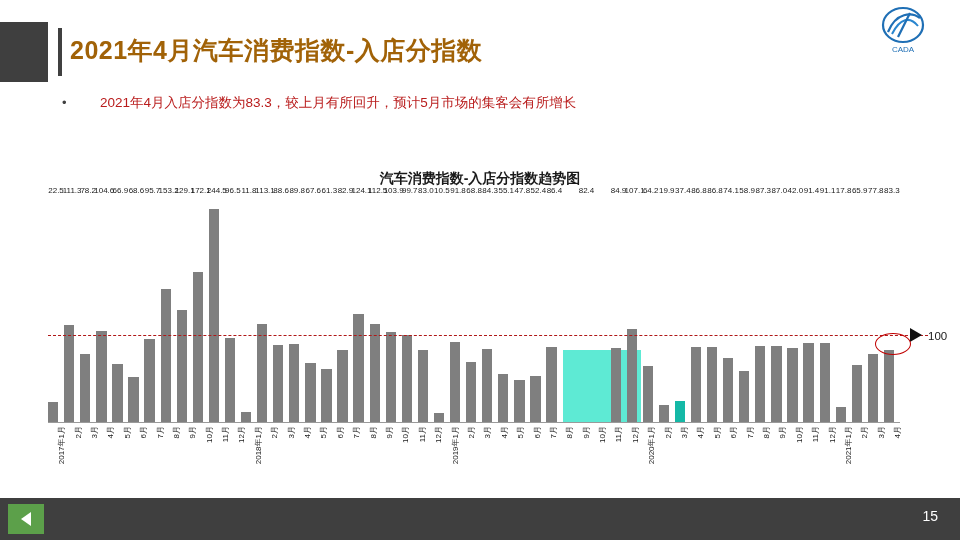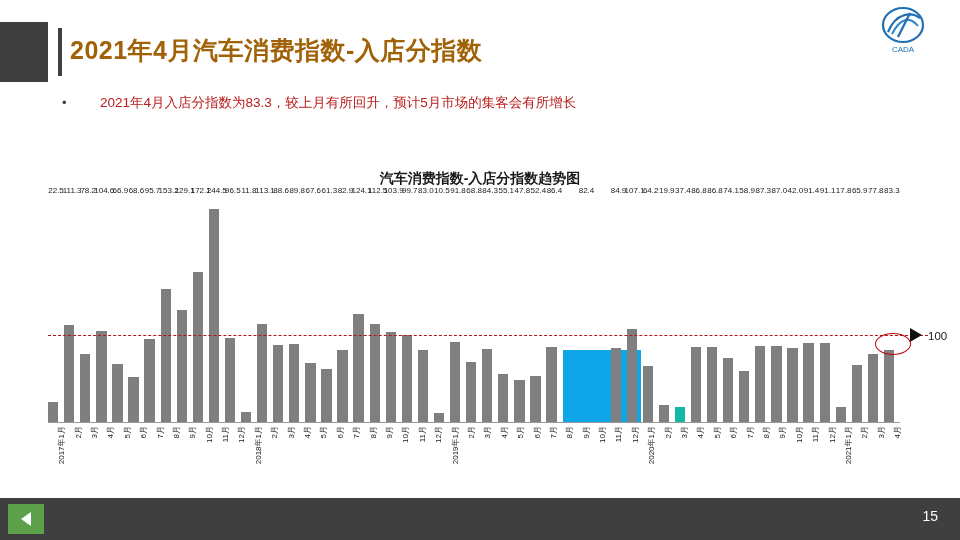--- a/index.html
+++ b/index.html
@@ -389,21 +389,21 @@
           <div class="bar" style="height: 45.5477px; background: rgb(127, 127, 127);">
             <div class="bar-label">52.4</div>
           </div>
         </div>
         <div class="bar-col">
           <div class="bar" style="height: 75.1015px; background: rgb(127, 127, 127);">
             <div class="bar-label">86.4</div>
           </div>
         </div>
         <div class="bar-col">
-          <div class="bar" style="height: 71.6246px; background: #0ea5e9; padding-left: 48px;">
+          <div class="bar" style="height: 71.6246px; background: #5eead4; padding-left: 48px;">
             <div class="bar-label">82.4</div>
           </div>
         </div>
         <div class="bar-col">
           <div class="bar" style="height: 73.7977px; background: rgb(127, 127, 127);">
             <div class="bar-label">84.9</div>
           </div>
         </div>
         <div class="bar-col">
           <div class="bar" style="height: 93.0946px; background: rgb(127, 127, 127);">
@@ -414,21 +414,21 @@
           <div class="bar" style="height: 55.8046px; background: rgb(127, 127, 127);">
             <div class="bar-label">64.2</div>
           </div>
         </div>
         <div class="bar-col">
           <div class="bar" style="height: 17.2977px; background: rgb(127, 127, 127);">
             <div class="bar-label">19.9</div>
           </div>
         </div>
         <div class="bar-col">
-          <div class="bar" style="height: 15px; background: #14b8a6;">
+          <div class="bar" style="height: 21px; background: #14b8a6;">
             <div class="bar-label">37.4</div>
           </div>
         </div>
         <div class="bar-col">
           <div class="bar" style="height: 75.4492px; background: rgb(127, 127, 127);">
             <div class="bar-label">86.8</div>
           </div>
         </div>
         <div class="bar-col">
           <div class="bar" style="height: 75.4492px; background: rgb(127, 127, 127);">

